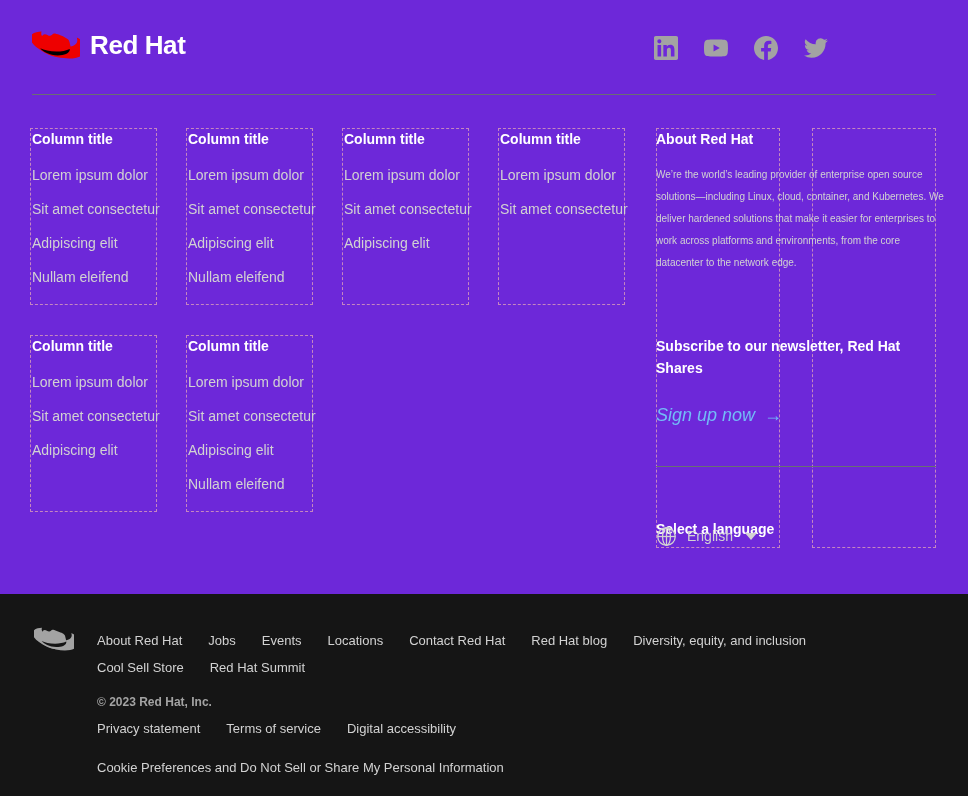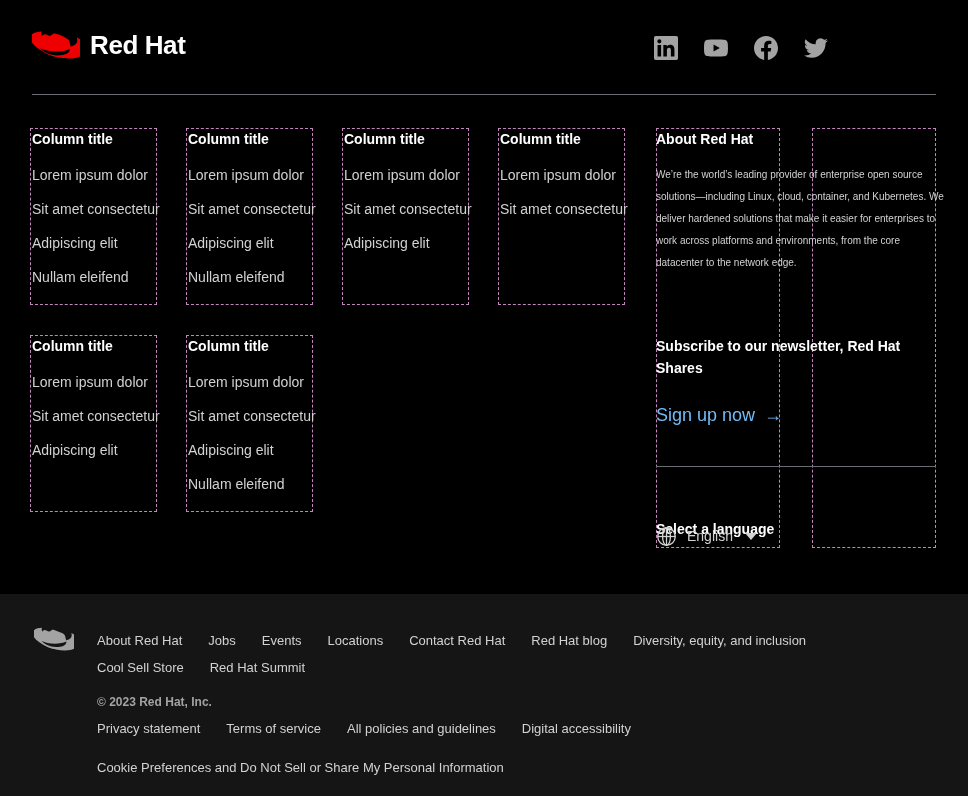--- a/index.html
+++ b/index.html
@@ -5,21 +5,21 @@
   * { box-sizing: border-box; margin: 0; padding: 0; }
 
   html, body {
     width: 968px;
     height: 796px;
     background: #292929;
     font-family: "Liberation Sans", sans-serif;
     overflow: hidden;
   }
 
-  .page { position: relative; width: 968px; height: 796px; background: #000000; }
+  .page { position: relative; width: 968px; height: 796px; background: #6d28d9; }
 
   
   .header {
     position: absolute;
     left: 0; top: 0;
     width: 968px; height: 95px;
   }
   .brand {
     position: absolute;
     left: 32px; top: 28px;
@@ -85,21 +85,21 @@
 
   .subscribe-text {
     position: absolute; left: 656px; top: 240px;
     width: 258px;
     font-size: 14px; font-weight: bold; color: #ffffff; line-height: 22px;
   }
   .signup-link {
     position: absolute; left: 656px; top: 309px;
     font-size: 18px; color: #73bcf7; line-height: 22px;
     display: flex; align-items: center; gap: 9px;
-    cursor: pointer; white-space: nowrap;
+    cursor: pointer; white-space: nowrap; font-style: italic;
   }
   .signup-arrow { font-size: 18px; line-height: 1; }
 
   .rail-rule {
     position: absolute; left: 656px; top: 371px;
     width: 280px; height: 1px; background: #6a6e73;
   }
 
   .lang-title {
     position: absolute; left: 656px; top: 401px;
@@ -308,20 +308,19 @@
       <a>Diversity, equity, and inclusion</a>
       <a>Cool Sell Store</a>
       <a>Red Hat Summit</a>
     </div>
 
     <div class="copyright">© 2023 Red Hat, Inc.</div>
 
     <div class="legal-nav">
       <a>Privacy statement</a>
       <a>Terms of service</a>
-      <a>All policies and guidelines</a>
       <a>Digital accessibility</a>
     </div>
 
     <div class="cookie-line">Cookie Preferences and Do Not Sell or Share My Personal Information</div>
   </div>
 
 </div>
 
 </body></html>

